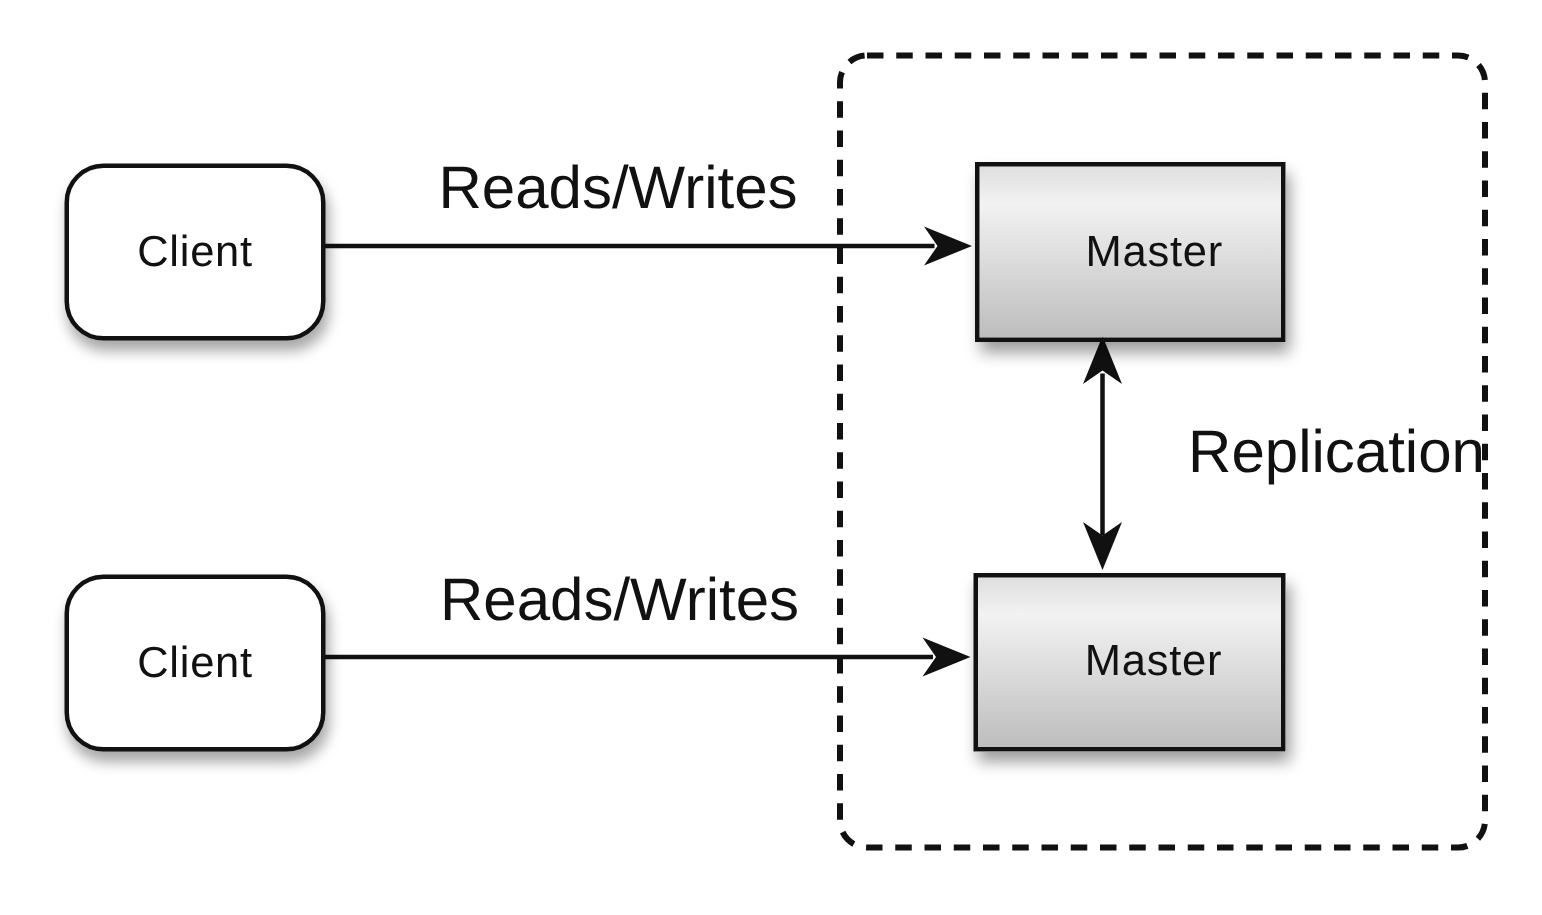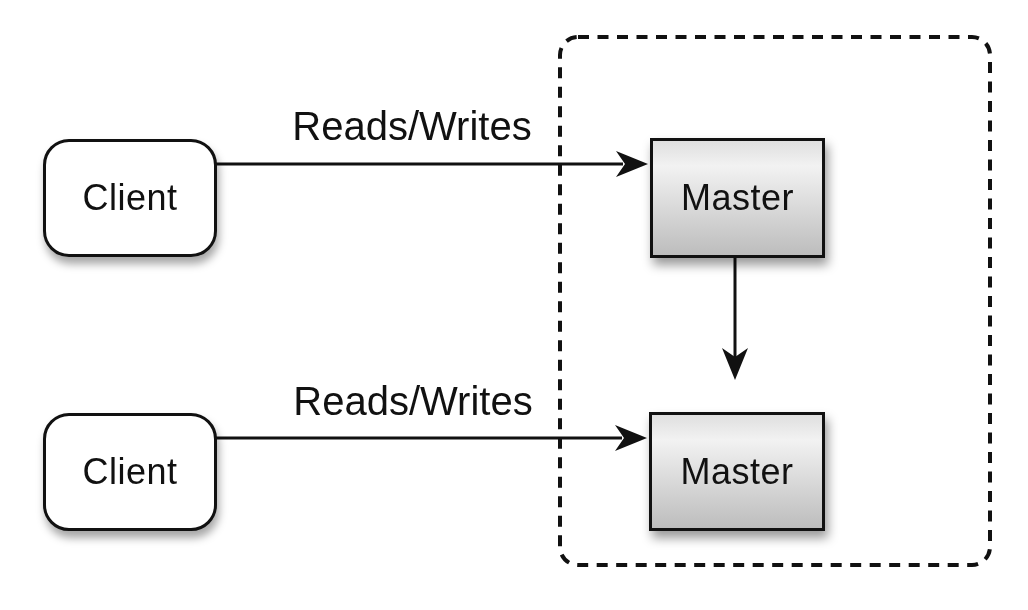--- a/index.html
+++ b/index.html
@@ -35,38 +35,38 @@
     stroke: var(--line, #111111);
     stroke-width: 4;
     stroke-dasharray: 11 8.5;
     fill: none;
   }
   .node {
     position: absolute;
     display: flex;
     align-items: center;
     justify-content: center;
-    font-size: 36px;
+    font-size: 29px;
     color: var(--text, #111111);
     letter-spacing: 0.5px;
-    margin-top: 30px;
   }
   .client-node {
     background: var(--client-fill, #ffffff);
     border: 3px solid var(--line, #111111);
     border-radius: 26px;
     box-shadow: 2px 7px 9px rgba(0, 0, 0, 0.35);
   }
   .master-node {
     background: linear-gradient(180deg,
       var(--master-fill-top, #dfdfdf) 0%,
       var(--master-fill-mid, #f2f2f2) 22%,
       var(--master-fill-bottom, #bdbdbd) 100%);
     border: 3px solid var(--line, #111111);
     box-shadow: 3px 7px 10px rgba(0, 0, 0, 0.40);
+    padding-left: 32px;
   }
   #client-top    { left: 43px;  top: 109px; width: 168px; height: 112px; }
   #client-bottom { left: 43px;  top: 383px; width: 168px; height: 112px; }
   #master-top    { left: 650px; top: 108px; width: 169px; height: 114px; }
   #master-bottom { left: 649px; top: 382px; width: 170px; height: 113px; }
   .edge-label {
     position: absolute;
     transform: translate(-50%, -50%);
     font-size: 40px;
     color: var(--text, #111111);
@@ -116,14 +116,15 @@
   </div>
 
   <div class="node master-node" id="master-bottom">
     <span>Master</span>
   </div>
 
   <div class="edge-label" id="label-reads-writes-top">Reads/Writes</div>
 
   <div class="edge-label" id="label-reads-writes-bottom">Reads/Writes</div>
 
+  <div class="edge-label" id="label-replication">Replication</div>
 
 </div>
 
 </body></html>

